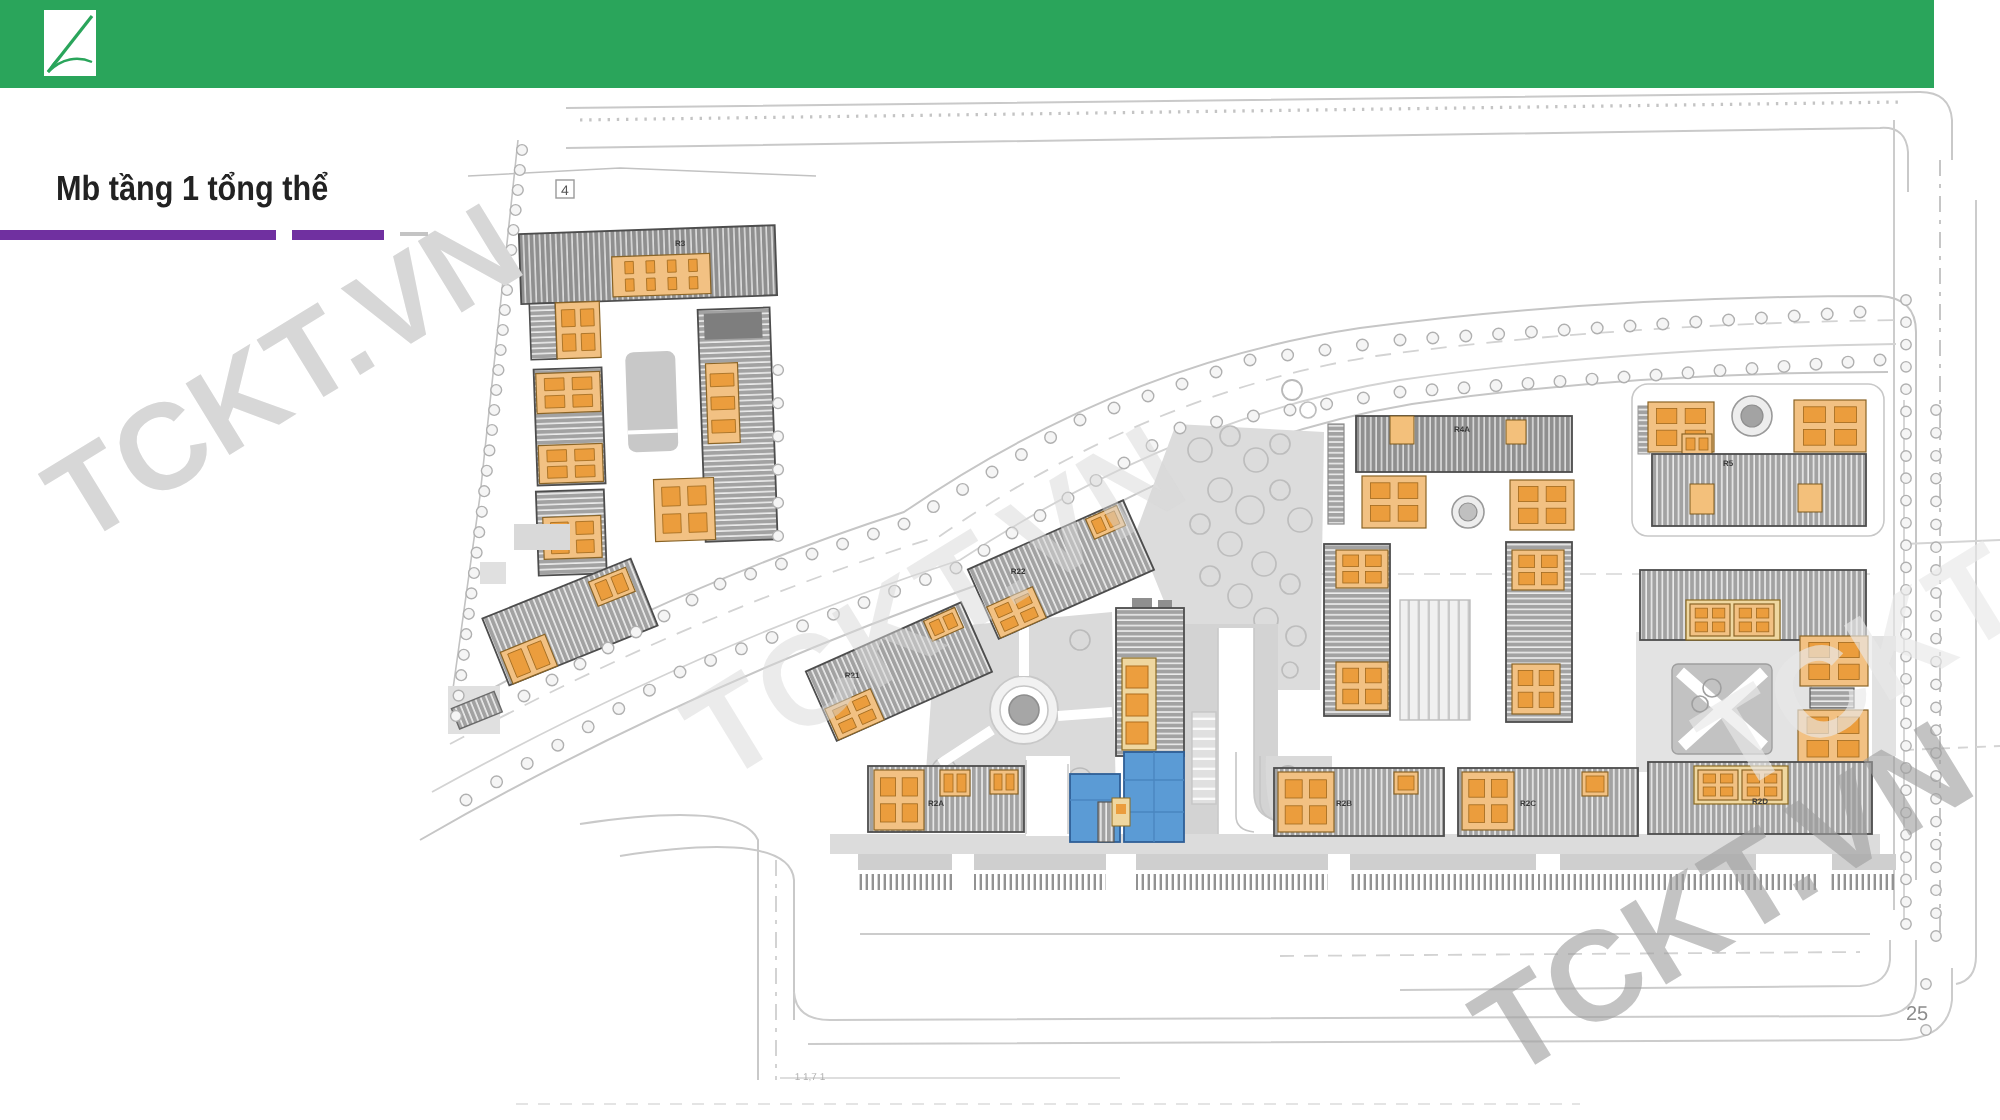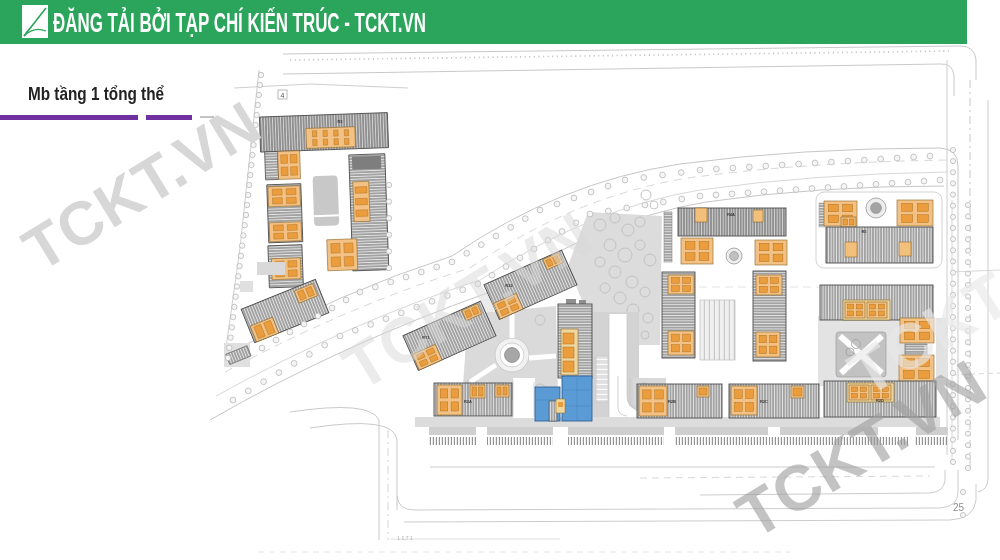--- a/index.html
+++ b/index.html
@@ -618,23 +618,20 @@
 <div class="wm" style="left:723px;top:417px;color:rgba(158,158,158,0.62);">TCKT.VN</div>
 
 <div id="hdr"></div>
 
 <div id="logo"><svg width="26" height="33" viewBox="0 0 26 33">
 <path d="M2,31 L24,3" stroke="#2aa55b" stroke-width="1.6" fill="none"></path>
 <path d="M2,31 C9,24 17,23 24,26" stroke="#2aa55b" stroke-width="1.2" fill="none"></path>
 <path d="M2,31 L10,21 C6,24 3,28 2,31 Z" fill="#2aa55b"></path>
 </svg></div>
 
-<div id="htxt"><svg width="400" height="44">
-        <text x="0" y="32" font-family="Liberation Sans, sans-serif" font-weight="bold" font-size="27.5" fill="#ffffff" textLength="373" lengthAdjust="spacingAndGlyphs">ĐĂNG TẢI BỞI TẠP CHÍ KIẾN TRÚC - TCKT.VN</text>
-      </svg></div>
 
 <div id="title">Mb tầng 1 tổng thể</div>
 
 <div class="prule" style="left:0;width:138px;"></div>
 
 <div class="prule" style="left:146px;width:46px;"></div>
 
 <div style="position:absolute;left:200px;top:116px;width:14px;height:2px;background:#c4c4c4;"></div>
 
 <div id="pnum">25</div>

